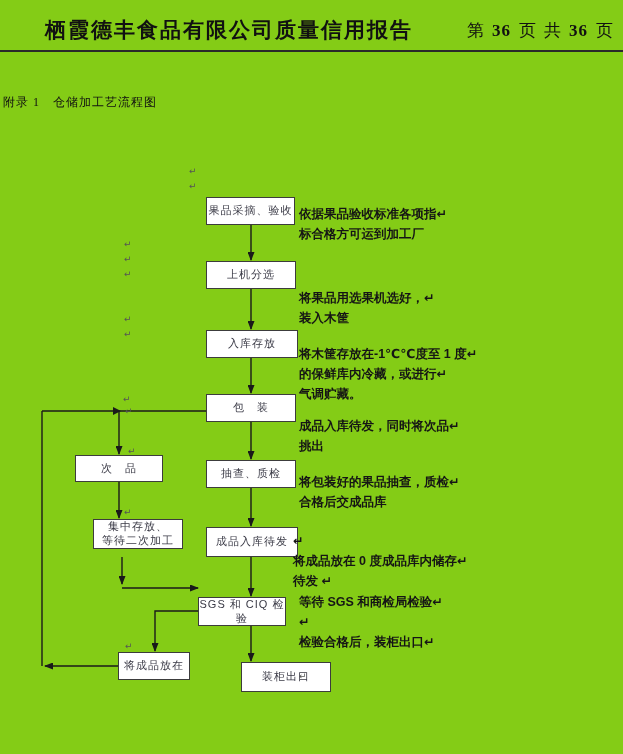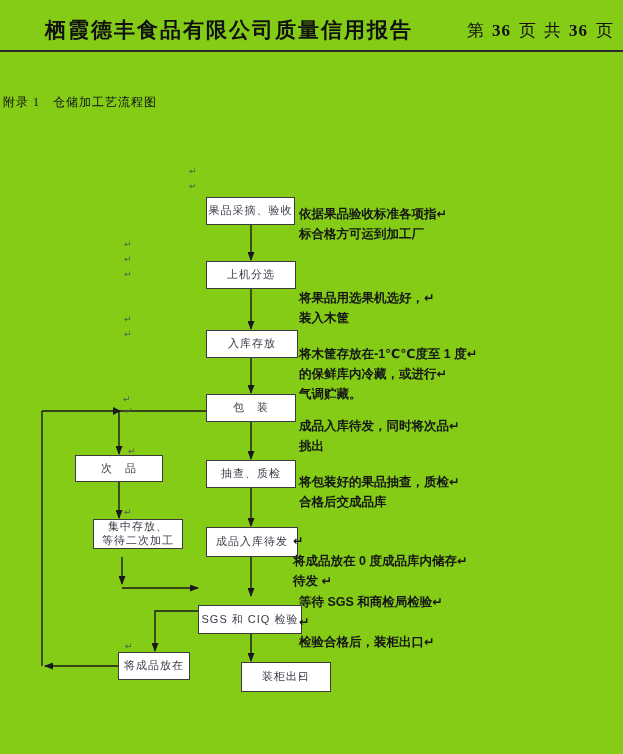--- a/index.html
+++ b/index.html
@@ -88,21 +88,21 @@
     </div>
   <div class="fbox" style="left:206px; top:394px; width:90px; height:28px;">
       <span>包　装</span>
     </div>
   <div class="fbox" style="left:206px; top:460px; width:90px; height:28px;">
       <span>抽查、质检</span>
     </div>
   <div class="fbox" style="left:206px; top:527px; width:92px; height:30px;">
       <span>成品入库待发</span>
     </div>
-  <div class="fbox" style="left:198px; top:597px; width:104px; height:29px;margin-top:8px;">
+  <div class="fbox" style="left:198px; top:597px; width:88px; height:29px;">
       <span>SGS 和 CIQ 检验</span>
     </div>
   <div class="fbox" style="left:205px; top:662px; width:90px; height:30px;margin-left:36px;">
       <span>装柜出口</span>
     </div>
 
   <div class="fbox" style="left:75px; top:455px; width:88px; height:27px;">
       <span>次　品</span>
     </div>
   <div class="fbox" style="left:73px; top:519px; width:90px; height:30px;margin-left:20px;">

